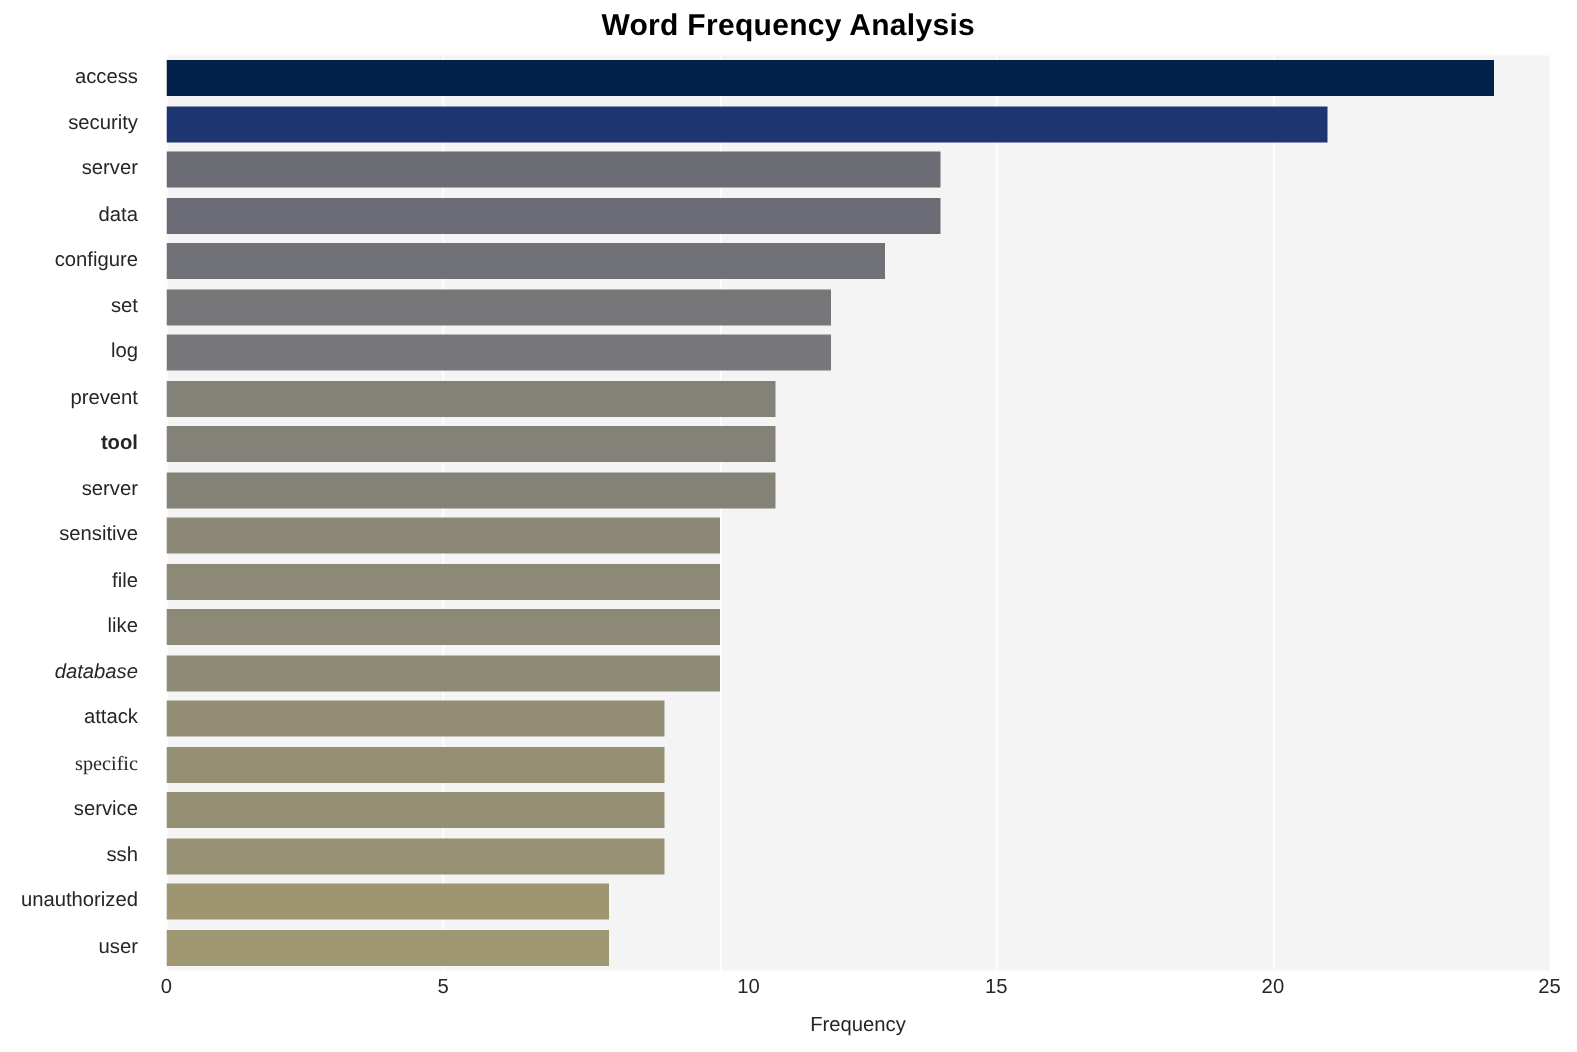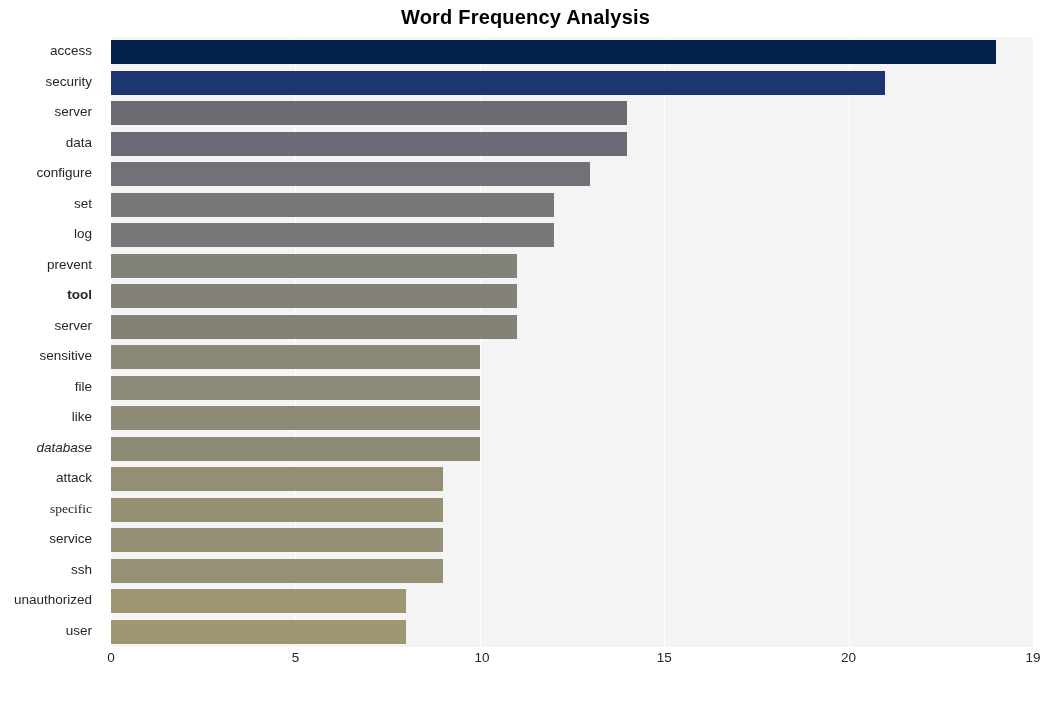--- a/index.html
+++ b/index.html
@@ -216,20 +216,21 @@
       <div class="ytick" style="top: 433.25px;">attack</div>
       <div class="ytick" style="top: 463.75px; font-family: Liberation Serif, serif;">specific</div>
       <div class="ytick" style="top: 494.25px;">service</div>
       <div class="ytick" style="top: 524.75px;">ssh</div>
       <div class="ytick" style="top: 555.25px;">unauthorized</div>
       <div class="ytick" style="top: 585.75px;">user</div>
     </div>
   <div id="xlabels">
       <div class="xtick" style="left: 111px;">0</div>
       <div class="xtick" style="left: 295.4px;">5</div>
-      <div class="xtick" style="left: 482px;">10</div>
+      <div class="xtick" style="left: 499px;">10</div>
       <div class="xtick" style="left: 664.2px;">15</div>
       <div class="xtick" style="left: 848.6px;">20</div>
-      <div class="xtick" style="left: 1033px;">19</div>
+      <div class="xtick" style="left: 1033px;">25</div>
     </div>
 
+  <div id="xaxis-label">Frequency</div>
 
 </div>
 
 </body></html>

